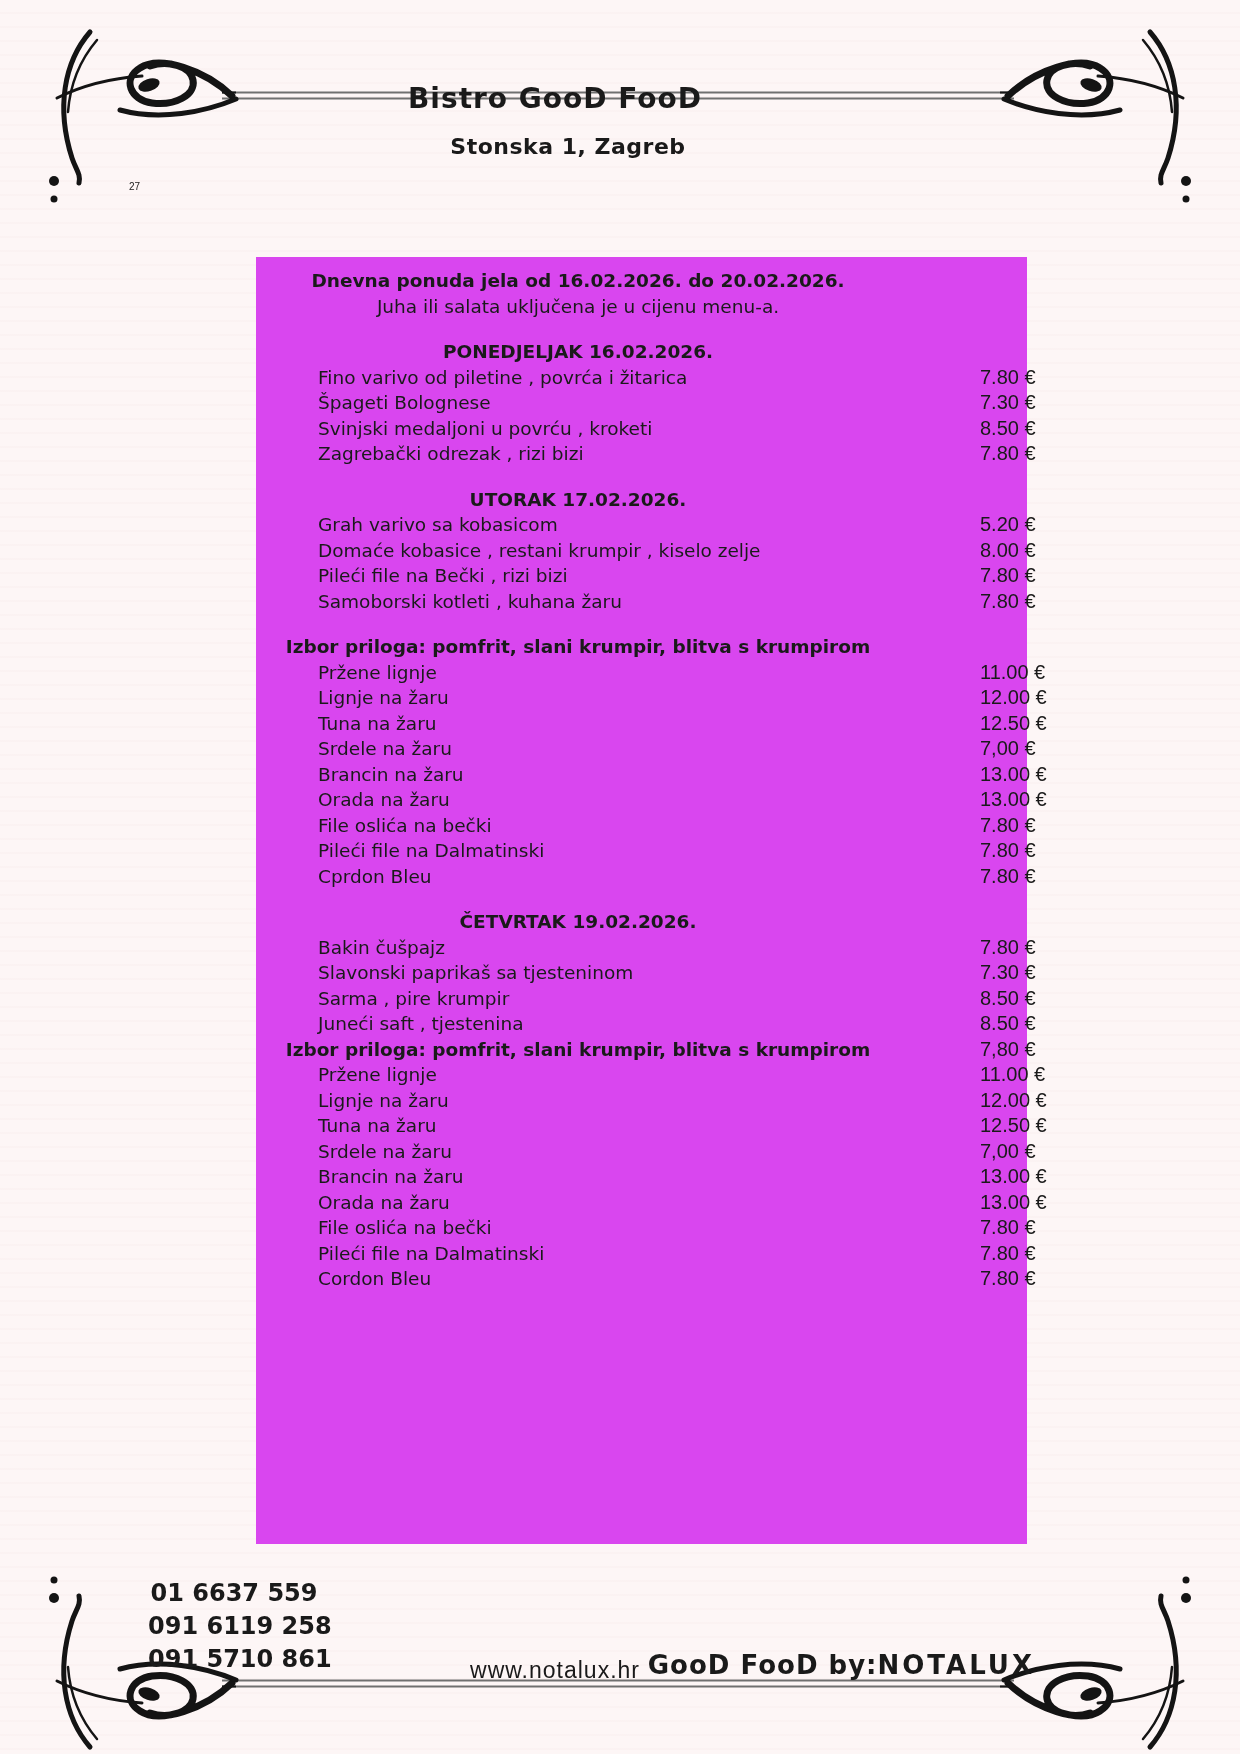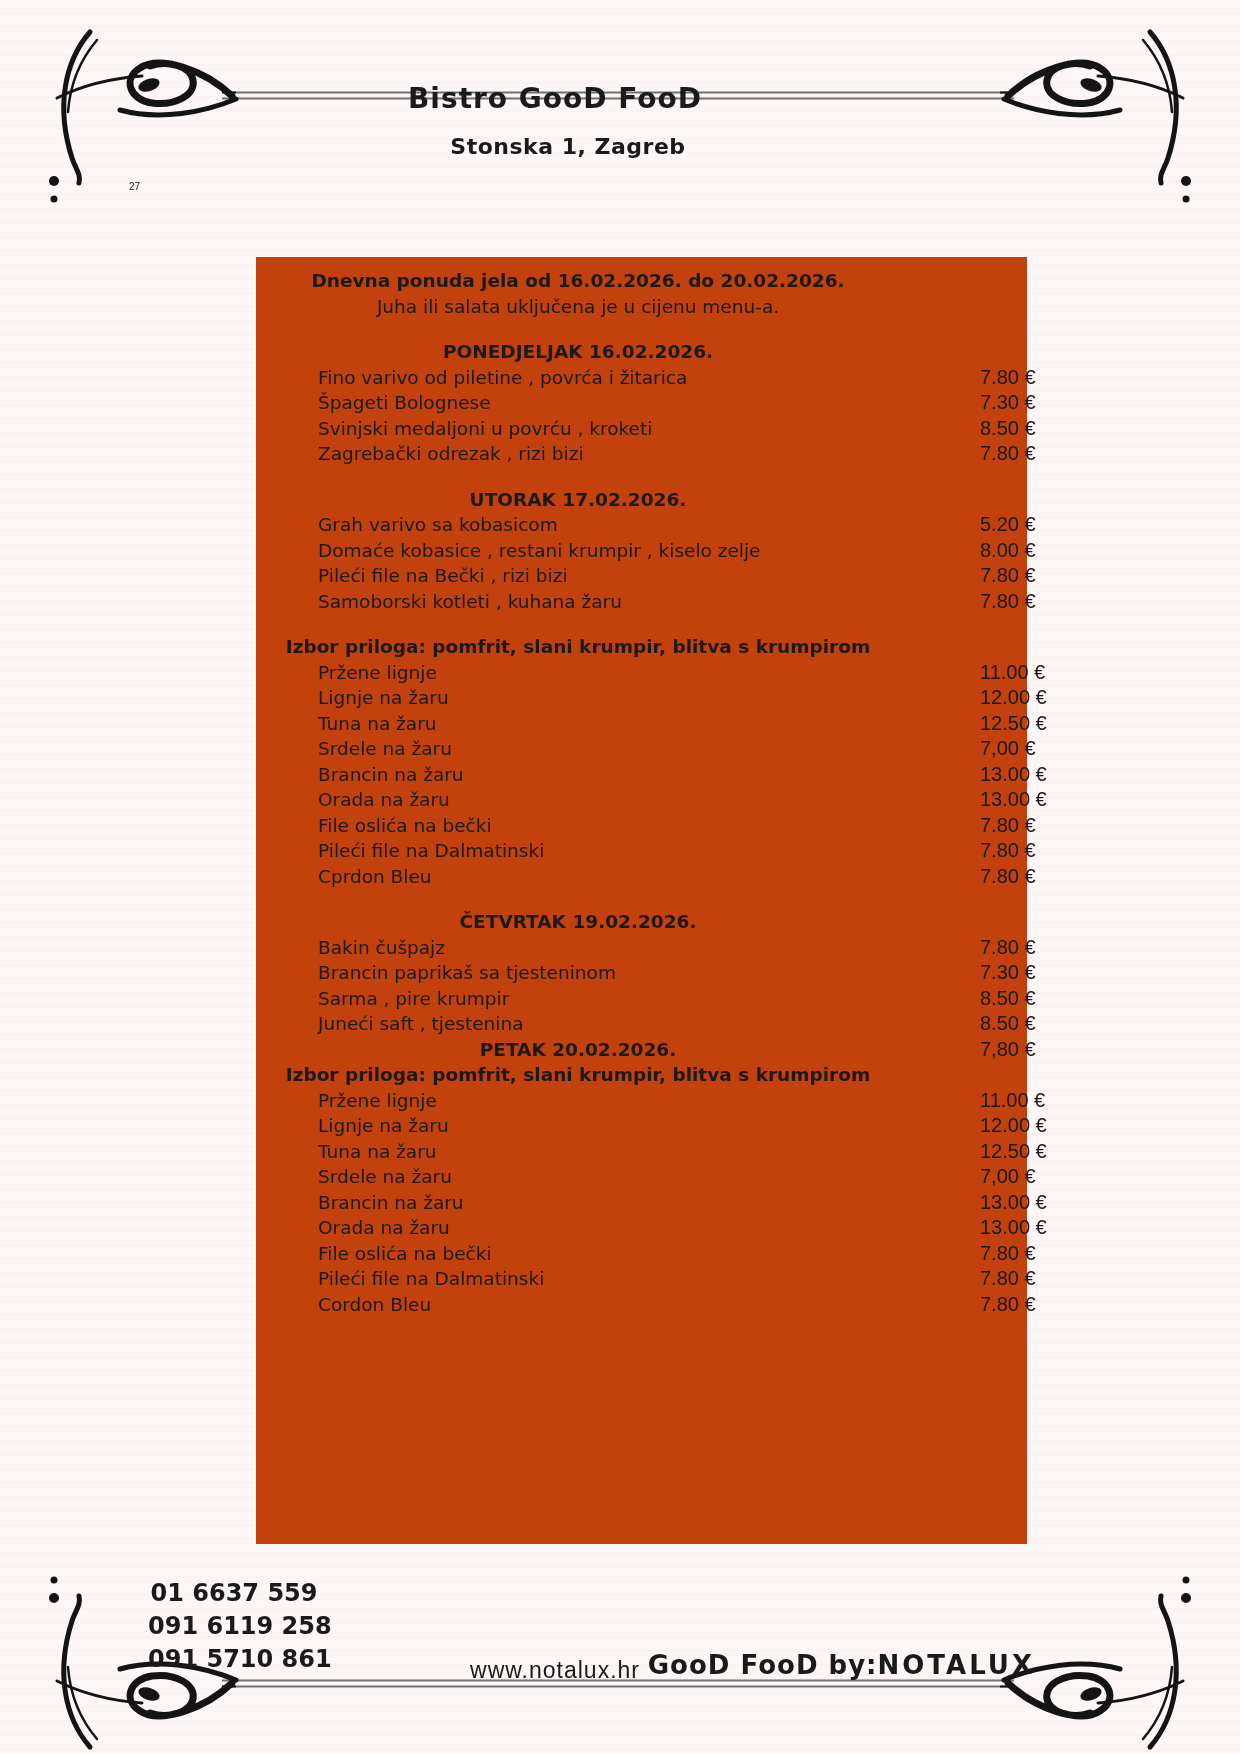--- a/index.html
+++ b/index.html
@@ -15,21 +15,21 @@
     position:absolute;left:0;top:82px;width:1110px;text-align:center;
     font-size:28px;font-weight:bold;letter-spacing:1px;
   }
   .subtitle{
     position:absolute;left:12px;top:134px;width:1112px;text-align:center;
     font-size:22px;font-weight:bold;letter-spacing:.5px;
   }
   .pageno{position:absolute;left:129px;top:181px;font-size:10px;font-weight:normal;
     font-family:"Liberation Sans",sans-serif;}
   .panel{
-    position:absolute;left:256px;top:257px;width:771px;height:1287px;background:#c2410c;
+    position:absolute;left:256px;top:257px;width:771px;height:1287px;background:#d946ef;
   }
   .panel-inner{padding:11px 0 0 26px;font-size:18.5px;line-height:25.5px;}
   .centered{width:592px;text-align:center;white-space:nowrap;}
   .b{font-weight:bold;}
   .intro-note{font-weight:normal;}
   .day{margin-top:20px;}
   .day:nth-of-type(5){margin-top:0;}
   .row{position:relative;white-space:nowrap;margin-left:36px;}
   .price{
     position:absolute;left:662px;top:0;
@@ -112,27 +112,26 @@
           <div class="row"><span>Srdele na žaru</span><span class="price">7,00 €</span></div>
           <div class="row"><span>Brancin na žaru</span><span class="price">13.00 €</span></div>
           <div class="row"><span>Orada na žaru</span><span class="price">13.00 €</span></div>
           <div class="row"><span>File oslića na bečki</span><span class="price">7.80 €</span></div>
           <div class="row"><span>Pileći file na Dalmatinski</span><span class="price">7.80 €</span></div>
           <div class="row"><span>Cprdon Bleu</span><span class="price">7.80 €</span></div>
         </div>
         <div class="day">
           <div class="centered b">ČETVRTAK 19.02.2026.</div>
           <div class="row"><span>Bakin čušpajz</span><span class="price">7.80 €</span></div>
-          <div class="row"><span>Brancin paprikaš sa tjesteninom</span><span class="price">7.30 €</span></div>
+          <div class="row"><span>Slavonski paprikaš sa tjesteninom</span><span class="price">7.30 €</span></div>
           <div class="row"><span>Sarma , pire krumpir</span><span class="price">8.50 €</span></div>
           <div class="row"><span>Juneći saft , tjestenina</span><span class="price">8.50 €</span></div>
           <div class="row"><span class="price">7,80 €</span></div>
         </div>
         <div class="day">
-          <div class="centered b">PETAK 20.02.2026.</div>
           <div class="centered b">Izbor priloga: pomfrit, slani krumpir, blitva s krumpirom</div>
           <div class="row"><span>Pržene lignje</span><span class="price">11.00 €</span></div>
           <div class="row"><span>Lignje na žaru</span><span class="price">12.00 €</span></div>
           <div class="row"><span>Tuna na žaru</span><span class="price">12.50 €</span></div>
           <div class="row"><span>Srdele na žaru</span><span class="price">7,00 €</span></div>
           <div class="row"><span>Brancin na žaru</span><span class="price">13.00 €</span></div>
           <div class="row"><span>Orada na žaru</span><span class="price">13.00 €</span></div>
           <div class="row"><span>File oslića na bečki</span><span class="price">7.80 €</span></div>
           <div class="row"><span>Pileći file na Dalmatinski</span><span class="price">7.80 €</span></div>
           <div class="row"><span>Cordon Bleu</span><span class="price">7.80 €</span></div>

